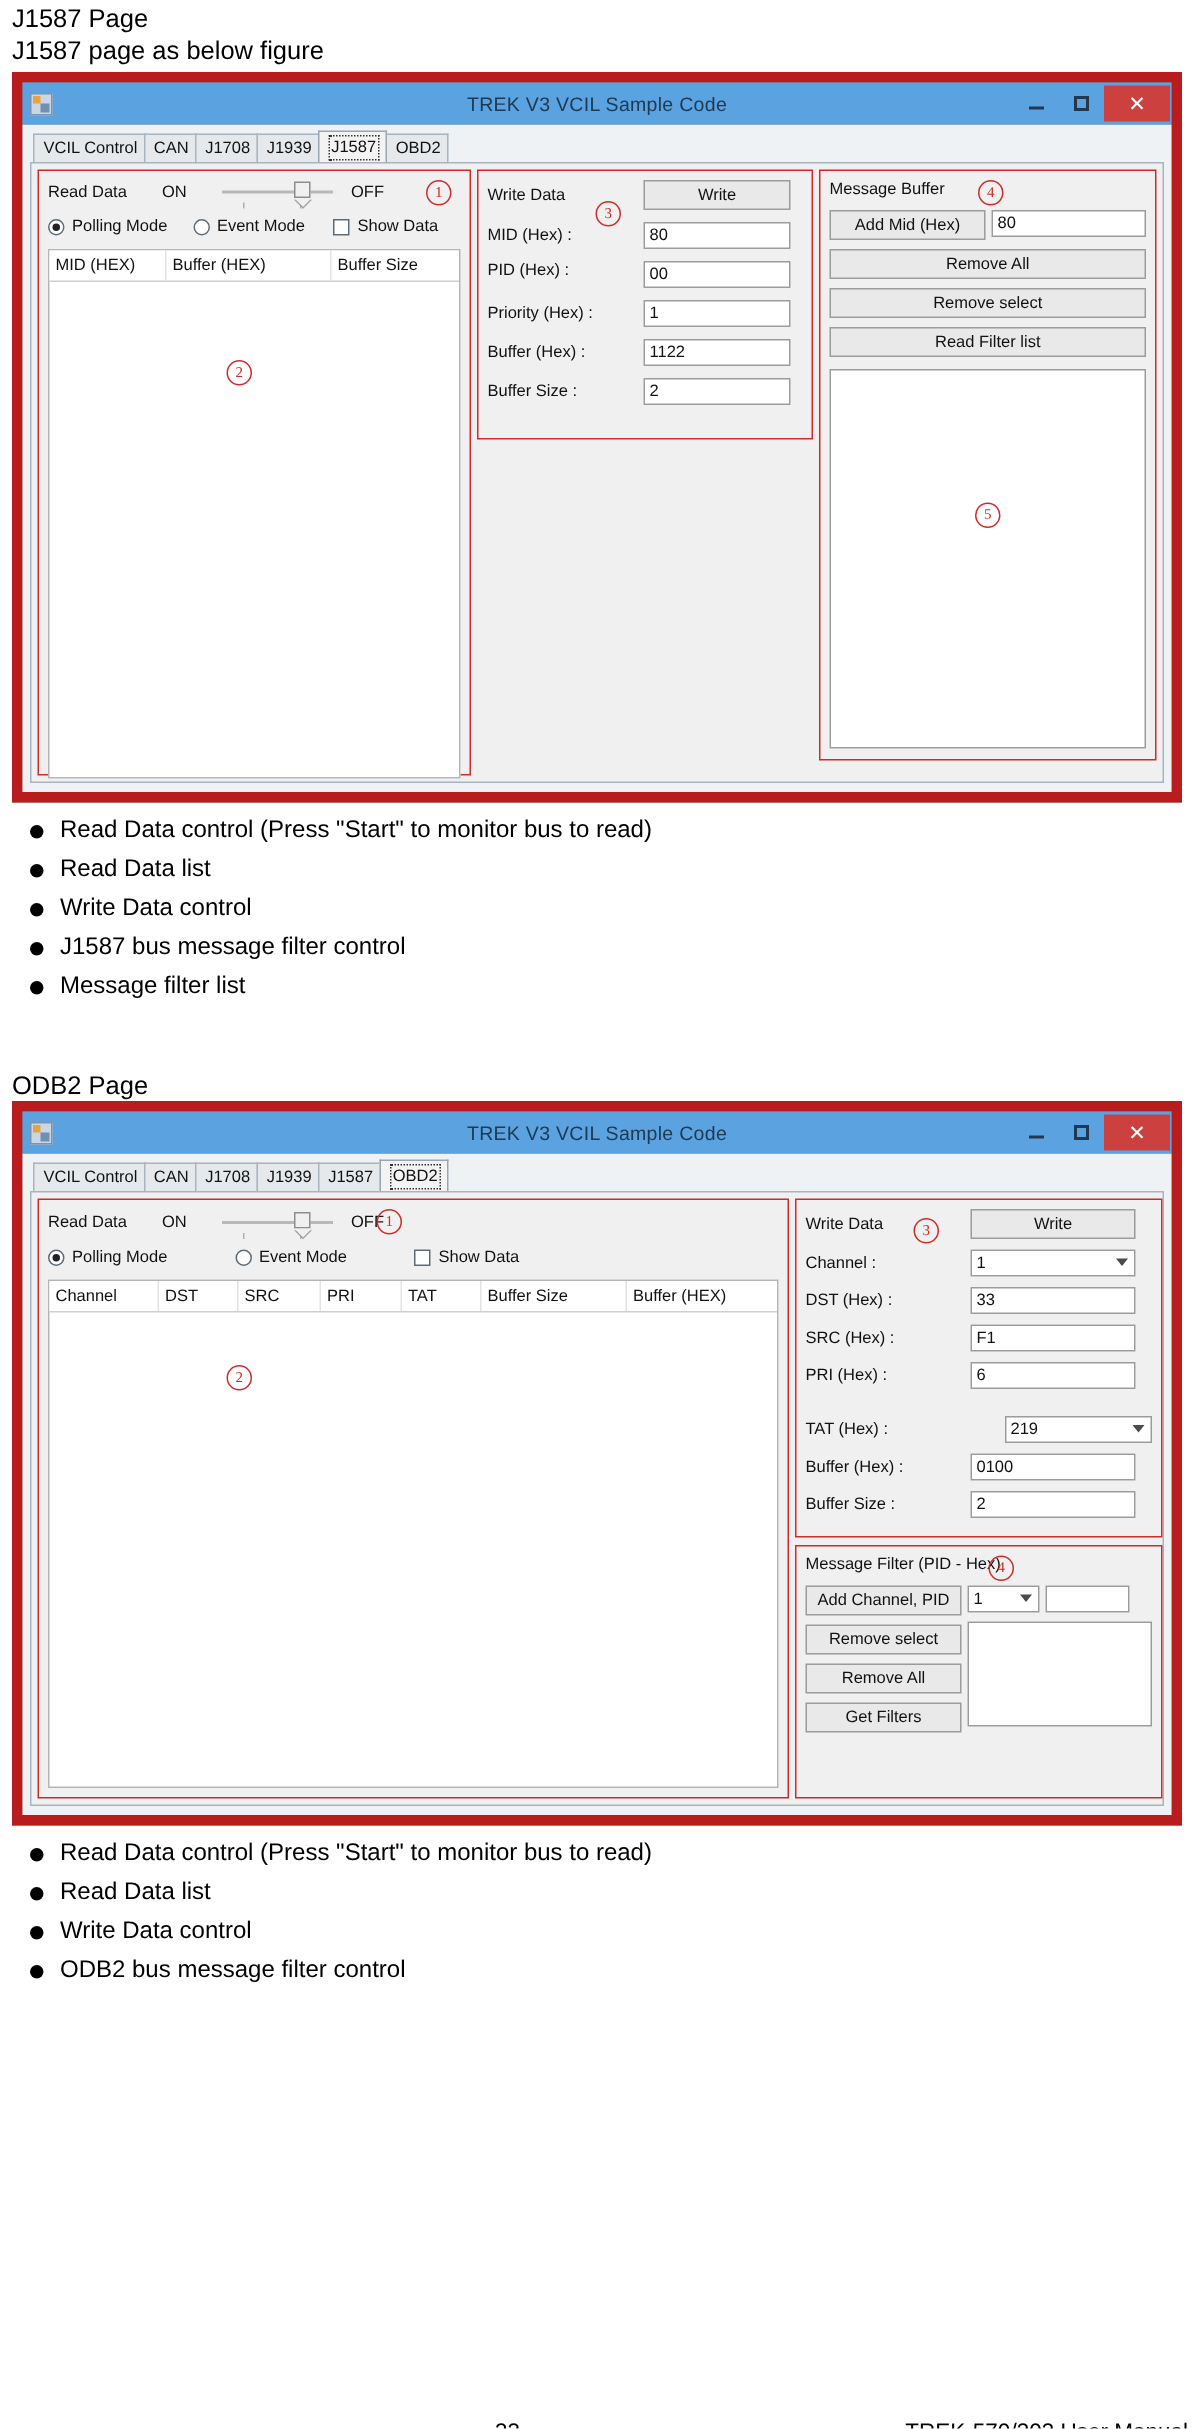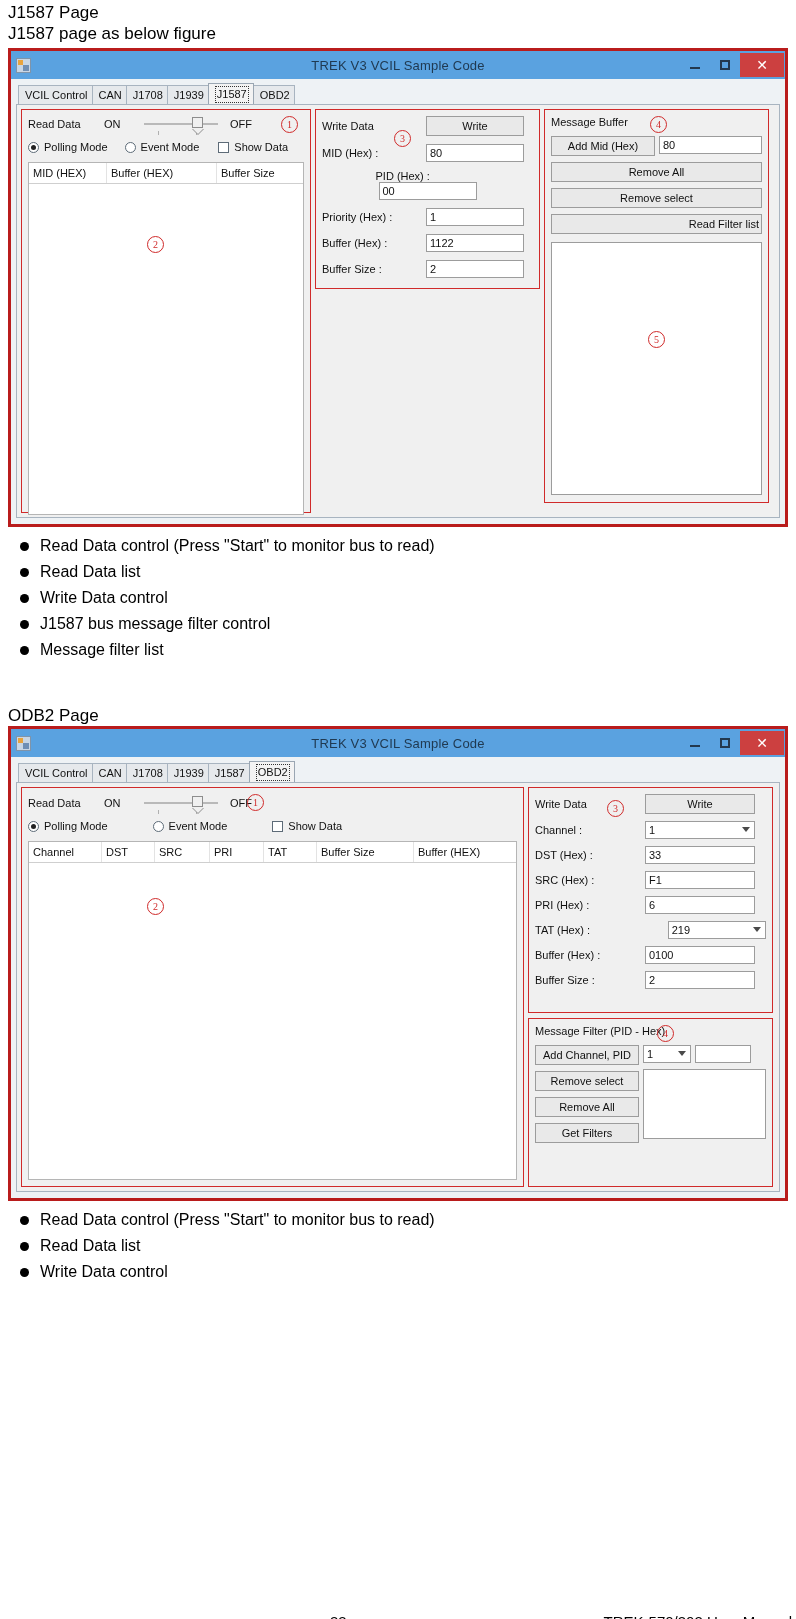--- a/index.html
+++ b/index.html
@@ -11,21 +11,21 @@
     color:#000;
     position: relative;
     overflow: hidden;
   }
   .doc { padding: 0 8px; }
   .sec-title { font-size: 17px; line-height: 21px; margin: 2px 0 0 0; }
   .sec-sub   { font-size: 17px; line-height: 21px; margin: 0 0 4px 0; }
 
   
   .win {
-    border: 3px solid #b91c1c;
+    border: 7px solid #b91c1c;
     background: #737373;
     margin: 0 0 0 0;
     position: relative;
   }
   .titlebar {
     height: 28px;
     background: #5aa2e0;
     display: flex; align-items: center;
     position: relative;
   }
@@ -262,21 +262,21 @@
           <div class="marker" style="left:78px; top:20px;">3</div>
           <div style="display:flex; align-items:center;">
             <span class="lbl-hdr" style="width:104px;">Write Data</span>
             <span class="btn" style="width:98px;">Write</span>
           </div>
 
           <div style="display:flex; align-items:center; margin-top:8px;">
             <span class="lbl" style="width:104px;">MID (Hex) :</span>
             <span class="inp" style="width:98px;">80</span>
           </div>
-          <div style="display:flex; align-items:center; margin-top:8px;flex-direction:column;">
+          <div style="display:flex; margin-top:8px;">
             <span class="lbl" style="width:104px;">PID (Hex) :</span>
             <span class="inp" style="width:98px;">00</span>
           </div>
           <div style="display:flex; align-items:center; margin-top:8px;">
             <span class="lbl" style="width:104px;">Priority (Hex) :</span>
             <span class="inp" style="width:98px;">1</span>
           </div>
           <div style="display:flex; align-items:center; margin-top:8px;">
             <span class="lbl" style="width:104px;">Buffer (Hex) :</span>
             <span class="inp" style="width:98px;">1122</span>
@@ -290,21 +290,21 @@
         <div class="grp" style="width:225px; height:394px;">
           <div class="marker" style="left:105px; top:6px;">4</div>
           <div class="lbl-hdr">Message Buffer</div>
 
           <div style="display:flex; gap:4px; margin-top:8px;">
             <span class="btn" style="width:104px;">Add Mid (Hex)</span>
             <span class="inp" style="width:103px;">80</span>
           </div>
           <div class="btn" style="margin-top:6px;">Remove All</div>
           <div class="btn" style="margin-top:6px;">Remove select</div>
-          <div class="btn" style="margin-top:6px;text-align:right;">Read Filter list</div>
+          <div class="btn" style="margin-top:6px;">Read Filter list</div>
 
           <div class="listbox" style="margin-top:8px; height:253px; position:relative;">
             <div class="marker" style="left:96px; top:88px;">5</div>
           </div>
         </div>
       </div>
     </div>
   </div>
 
   <ul class="bul">
@@ -405,21 +405,21 @@
               <span class="inp" style="width:110px;">33</span>
             </div>
             <div style="display:flex; align-items:center; margin-top:7px;">
               <span class="lbl" style="width:110px;">SRC (Hex) :</span>
               <span class="inp" style="width:110px;">F1</span>
             </div>
             <div style="display:flex; align-items:center; margin-top:7px;">
               <span class="lbl" style="width:110px;">PRI (Hex) :</span>
               <span class="inp" style="width:110px;">6</span>
             </div>
-            <div style="display:flex; align-items:center; margin-top:7px;gap:47px;">
+            <div style="display:flex; align-items:center; margin-top:18px;gap:47px;">
               <span class="lbl" style="width:110px;">TAT (Hex) :</span>
               <span class="sel" style="width:124px;"><span>219</span><span class="chev"></span></span>
             </div>
             <div style="display:flex; align-items:center; margin-top:7px;">
               <span class="lbl" style="width:110px;">Buffer (Hex) :</span>
               <span class="inp" style="width:110px;">0100</span>
             </div>
             <div style="display:flex; align-items:center; margin-top:7px;">
               <span class="lbl" style="width:110px;">Buffer Size :</span>
               <span class="inp" style="width:110px;">2</span>
@@ -449,20 +449,21 @@
 
         </div>
       </div>
     </div>
   </div>
 
   <ul class="bul">
     <li>Read Data control (Press "Start" to monitor bus to read)</li>
     <li>Read Data list</li>
     <li>Write Data control</li>
+    <li>ODB2 bus message filter control</li>
   </ul>
 
 </div>
 
 <div class="footer">
   <span class="pg">33</span>
   <span class="mn">TREK-570/303 User Manual</span>
 </div>
 
 </body></html>

